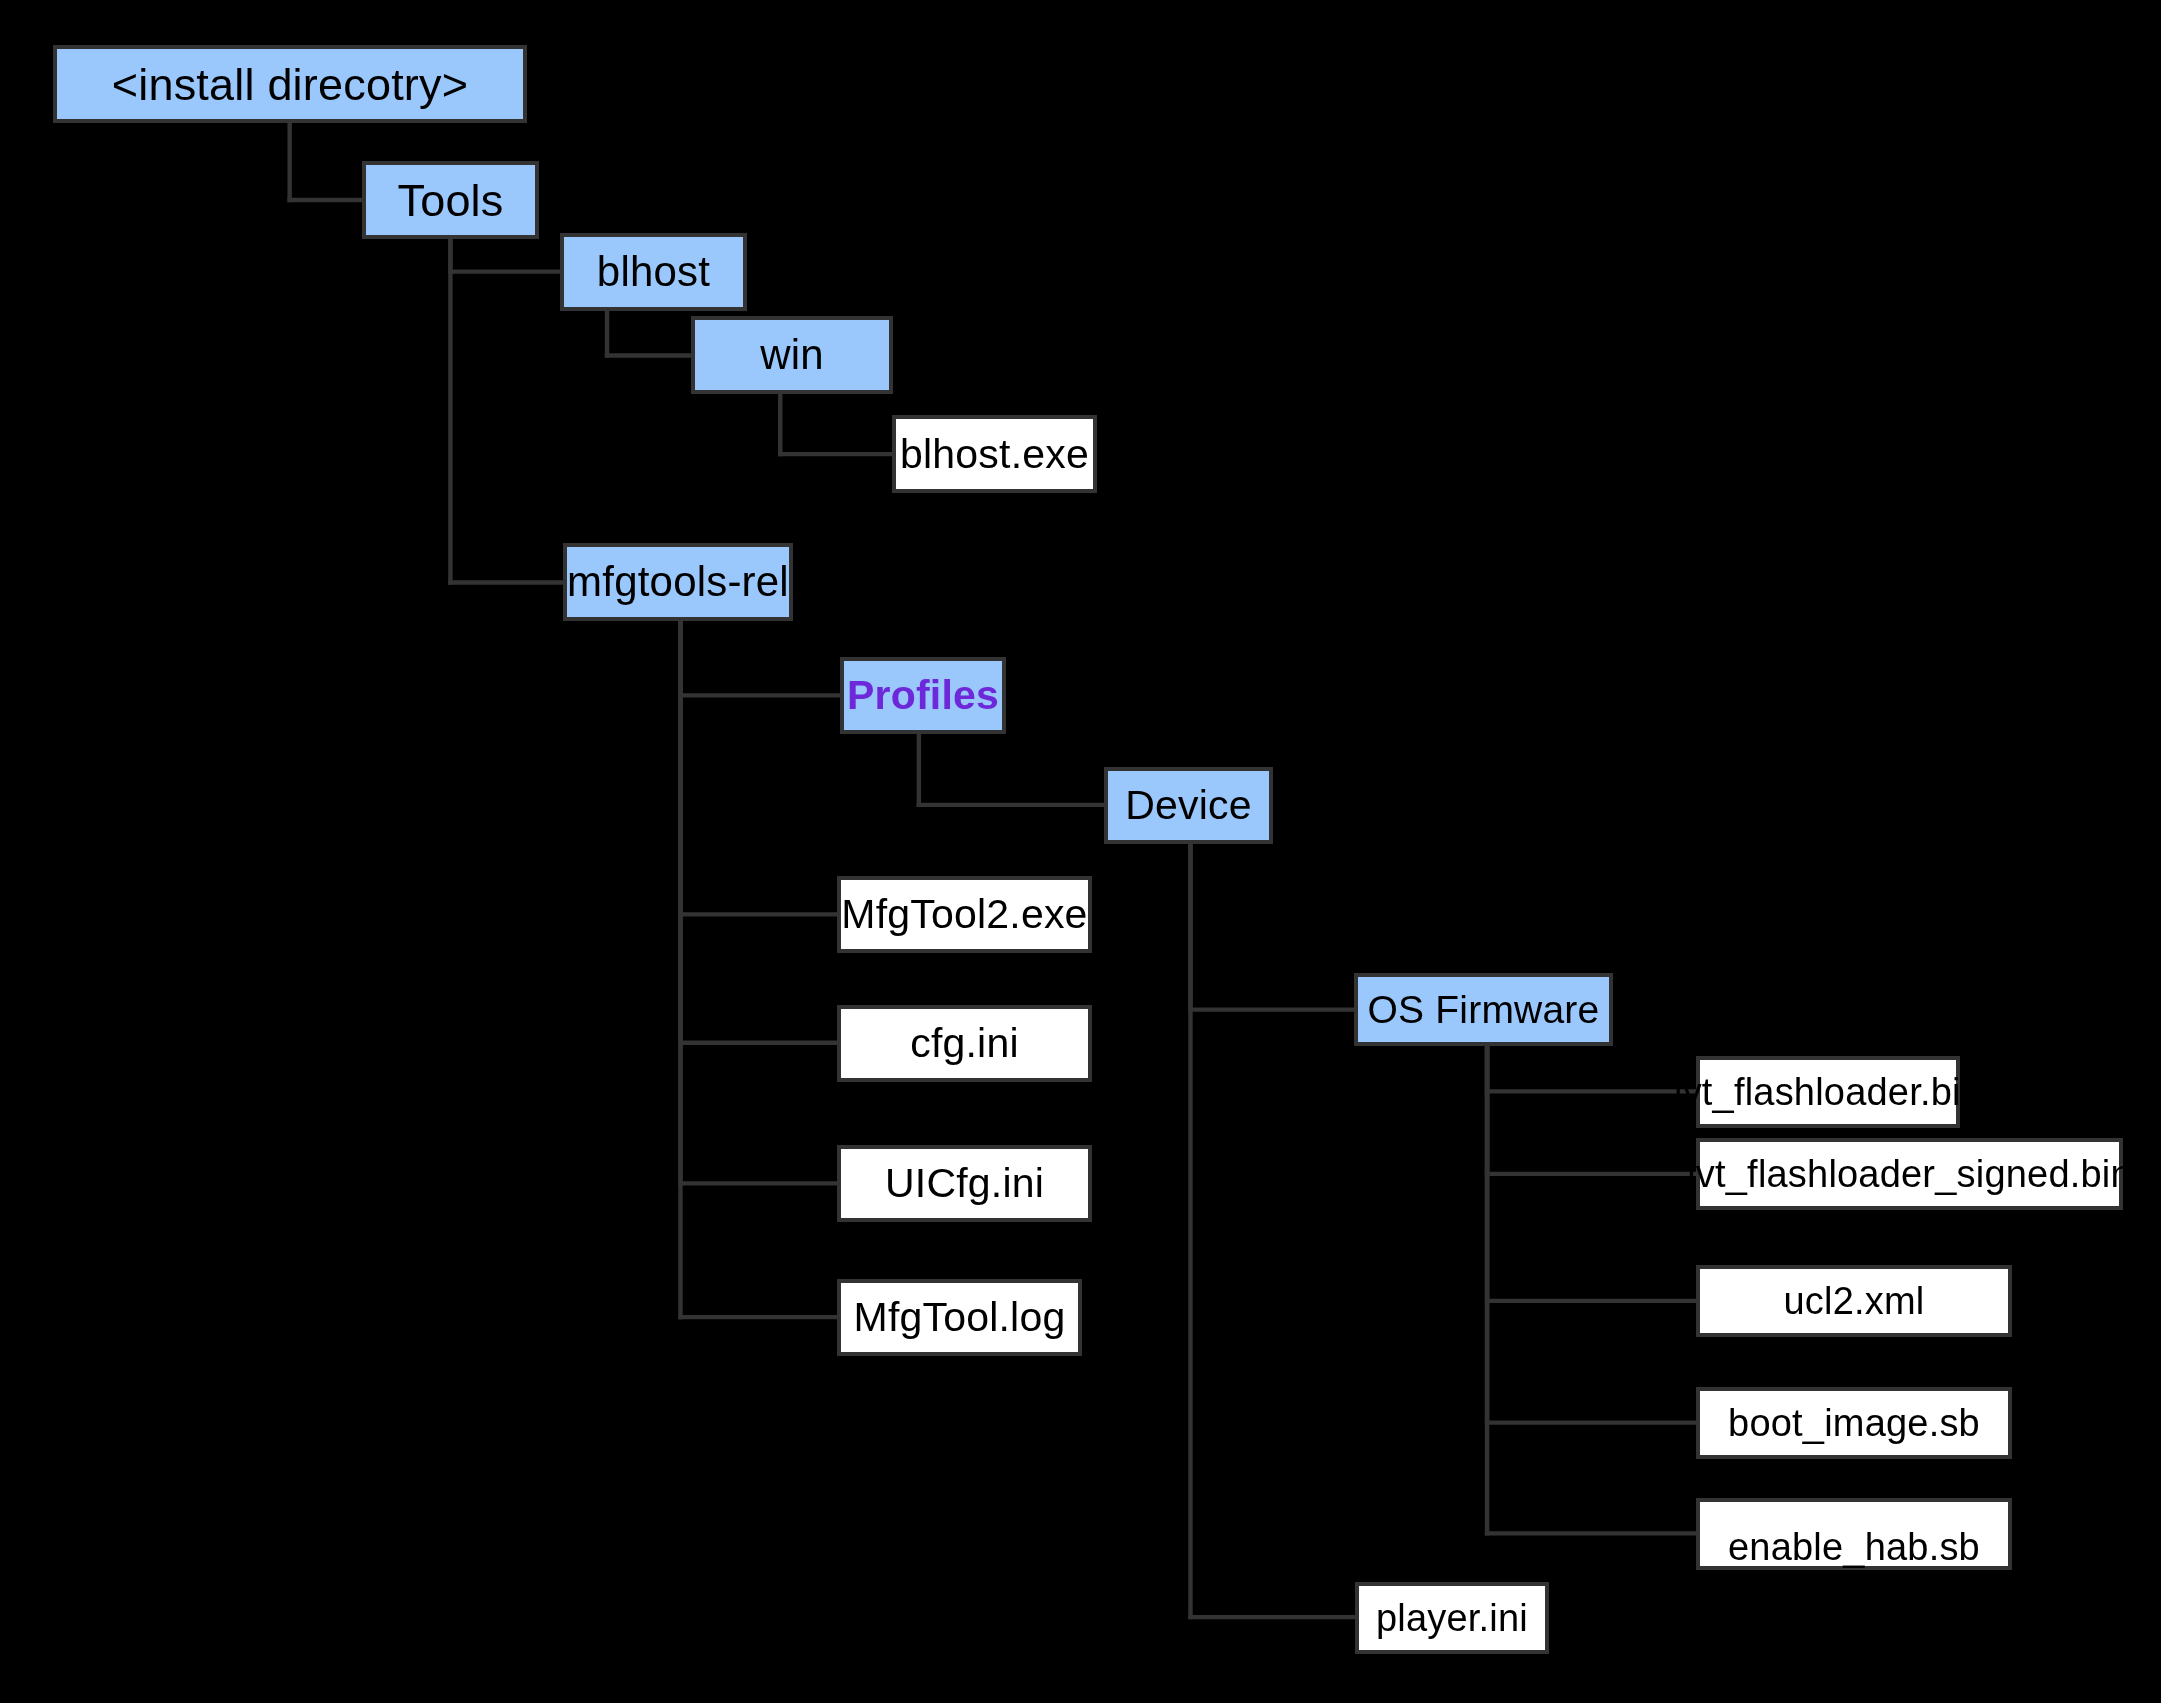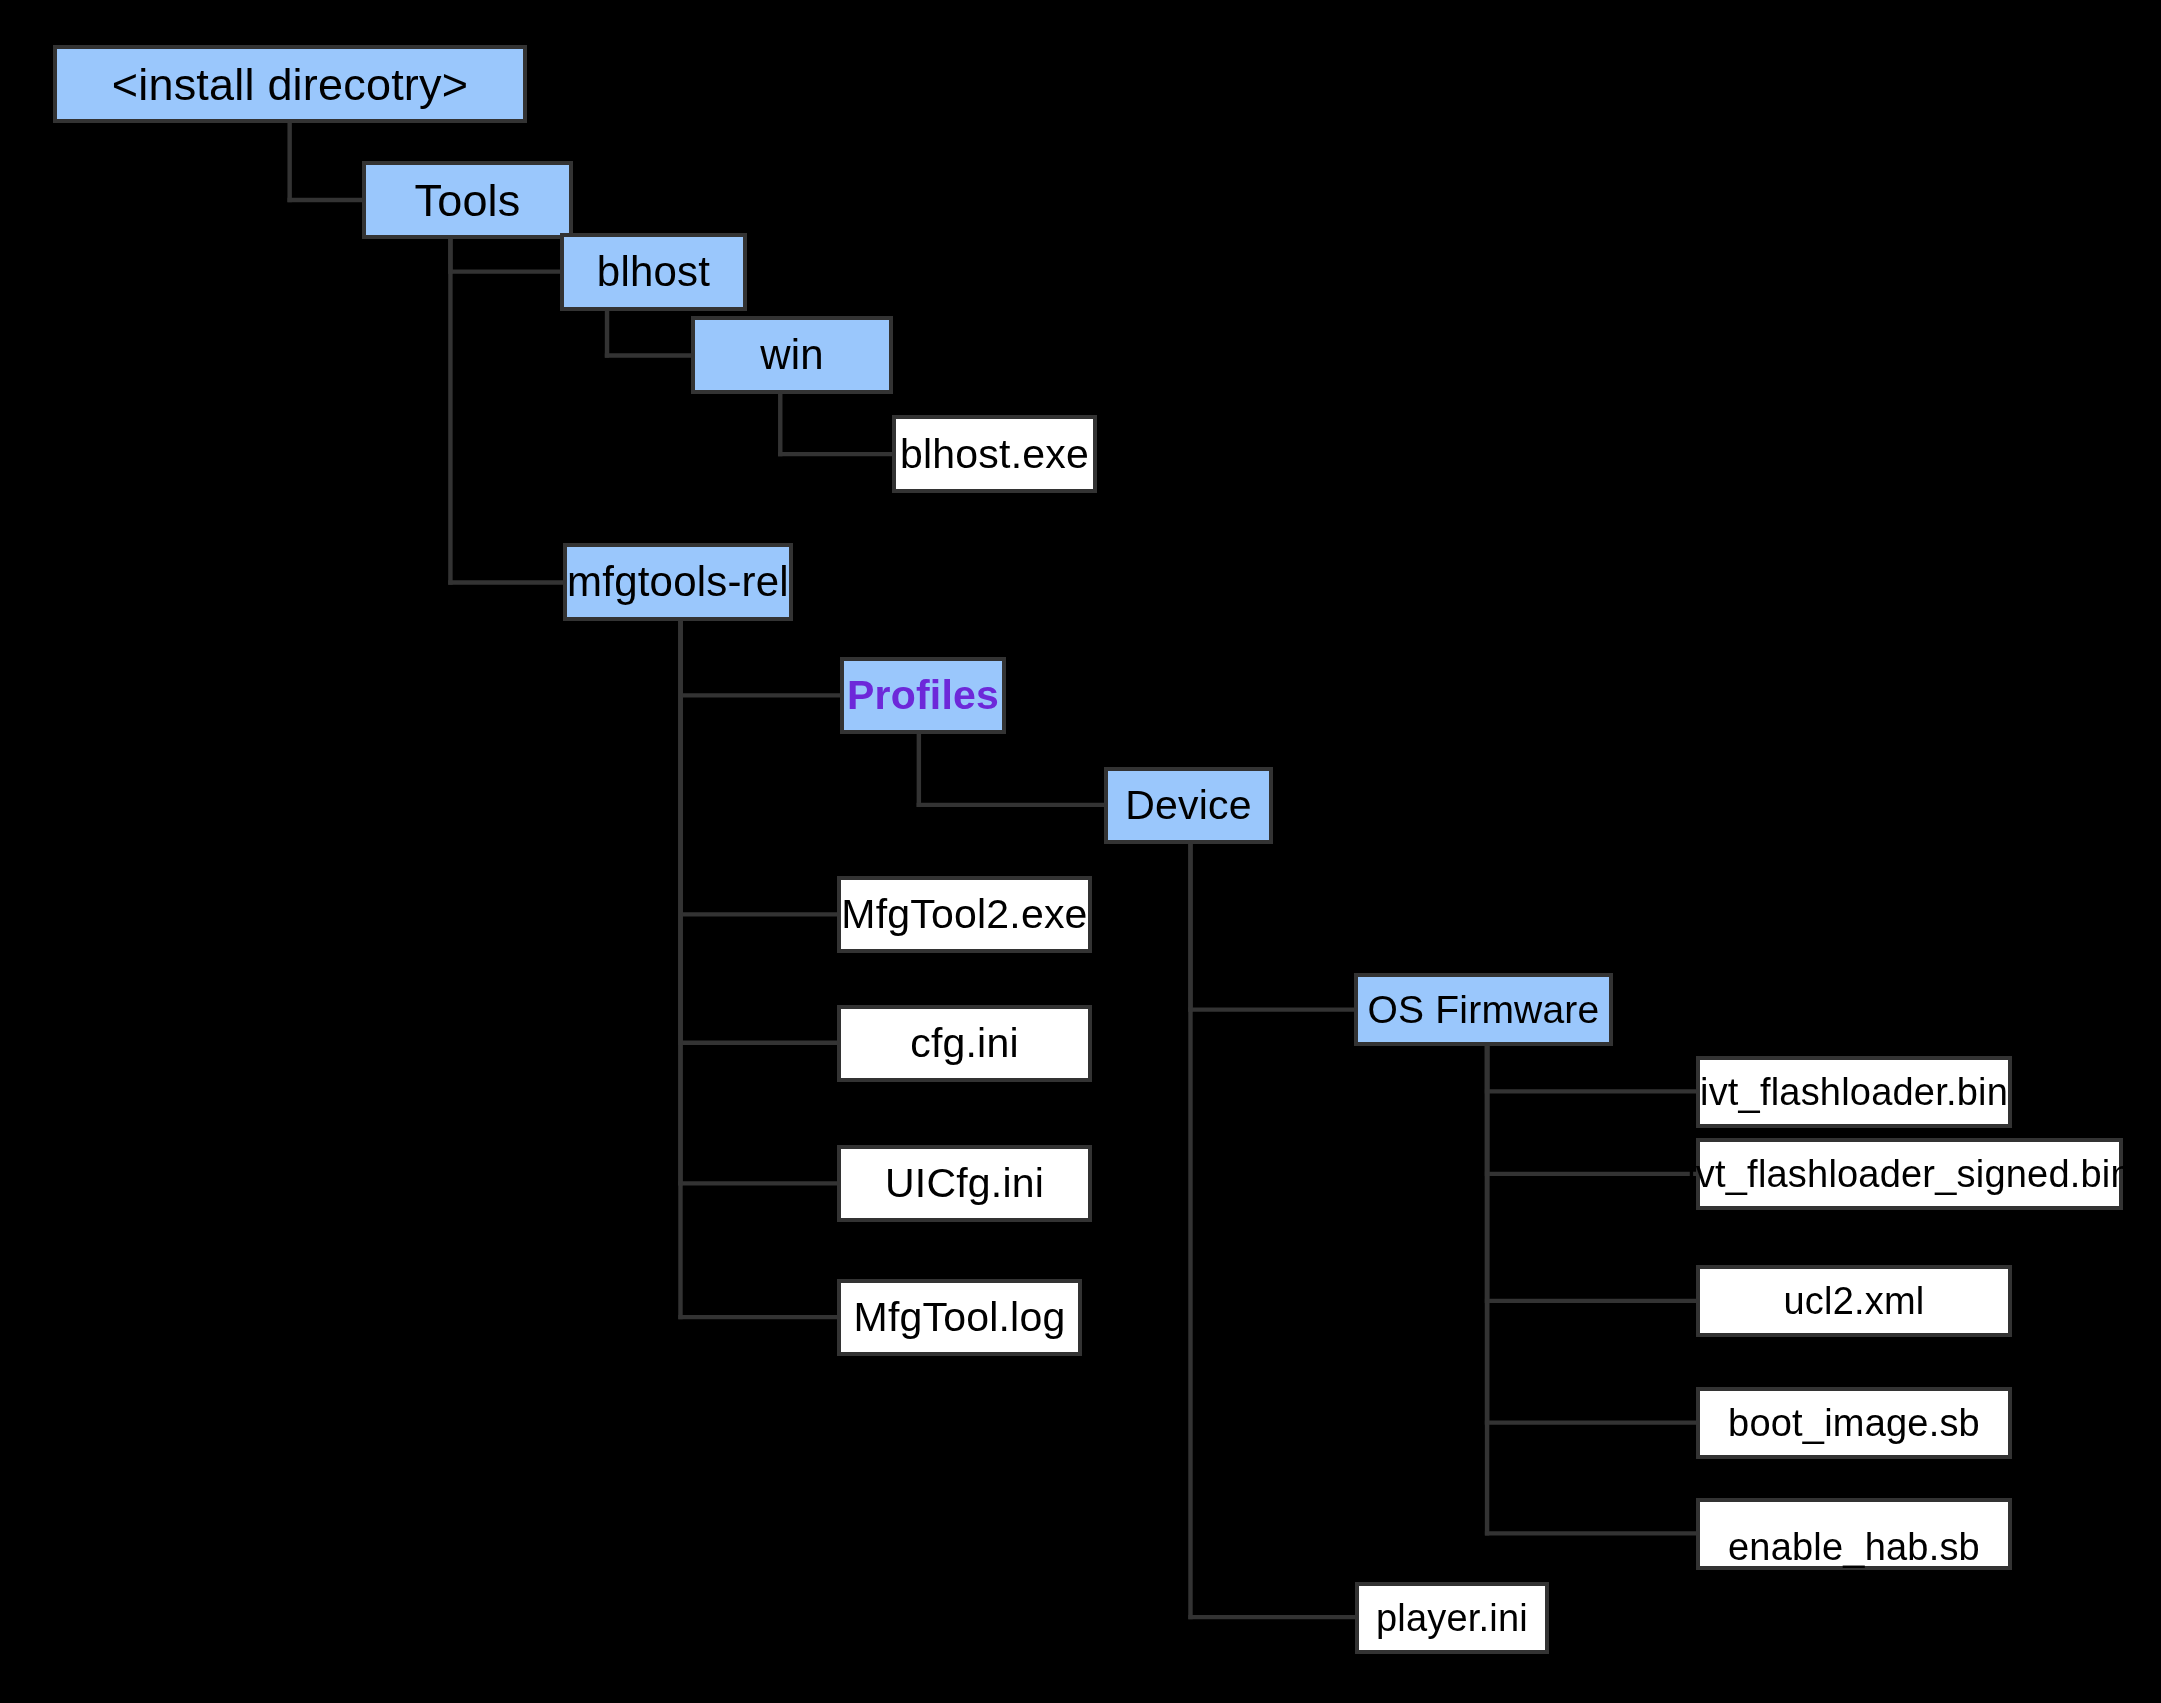--- a/index.html
+++ b/index.html
@@ -106,21 +106,21 @@
       <line x1="491" y1="460" x2="491" y2="875.5" stroke="#333333" stroke-width="3.2" stroke-linecap="square"></line>
       <line x1="491" y1="875.5" x2="604" y2="875.5" stroke="#333333" stroke-width="3.2" stroke-linecap="square"></line>
       <g></g>
       <line x1="491" y1="460" x2="491" y2="974.5" stroke="#333333" stroke-width="3.2" stroke-linecap="square"></line>
       <line x1="491" y1="974.5" x2="604" y2="974.5" stroke="#333333" stroke-width="3.2" stroke-linecap="square"></line>
     </svg>
   <div id="nodes-layer">
       <div class="node-box node-folder" style="left: 53px; top: 45px; width: 474px; height: 78px; border-color: rgb(51, 51, 51); background: rgb(154, 199, 252);">
         <span class="node-label" style="font-size: 45px; color: rgb(0, 0, 0);">&lt;install direcotry&gt;</span>
       </div>
-      <div class="node-box node-folder" style="left: 362px; top: 161px; width: 211px; height: 78px; border-color: rgb(51, 51, 51); background: rgb(154, 199, 252);">
+      <div class="node-box node-folder" style="left: 362px; top: 161px; width: 177px; height: 78px; border-color: rgb(51, 51, 51); background: rgb(154, 199, 252);">
         <span class="node-label" style="font-size: 45px; color: rgb(0, 0, 0);">Tools</span>
       </div>
       <div class="node-box node-folder" style="left: 560px; top: 233px; width: 187px; height: 78px; border-color: rgb(51, 51, 51); background: rgb(154, 199, 252);">
         <span class="node-label" style="font-size: 42px; color: rgb(0, 0, 0);">blhost</span>
       </div>
       <div class="node-box node-folder" style="left: 691px; top: 316px; width: 202px; height: 78px; border-color: rgb(51, 51, 51); background: rgb(154, 199, 252);">
         <span class="node-label" style="font-size: 42px; color: rgb(0, 0, 0);">win</span>
       </div>
       <div class="node-box node-file" style="left: 892px; top: 415px; width: 205px; height: 78px; border-color: rgb(51, 51, 51); background: rgb(255, 255, 255);">
         <span class="node-label" style="font-size: 41px; color: rgb(0, 0, 0);">blhost.exe</span>
@@ -130,21 +130,21 @@
       </div>
       <div class="node-box node-folder" style="left: 840px; top: 657px; width: 166px; height: 77px; border-color: rgb(51, 51, 51); background: rgb(154, 199, 252);">
         <span class="node-label" style="font-size: 41px; color: #6d28d9; font-weight: bold;">Profiles</span>
       </div>
       <div class="node-box node-folder" style="left: 1104px; top: 767px; width: 169px; height: 77px; border-color: rgb(51, 51, 51); background: rgb(154, 199, 252);">
         <span class="node-label" style="font-size: 41px; color: rgb(0, 0, 0);">Device</span>
       </div>
       <div class="node-box node-folder" style="left: 1354px; top: 973px; width: 259px; height: 73px; border-color: rgb(51, 51, 51); background: rgb(154, 199, 252);">
         <span class="node-label" style="font-size: 39px; color: rgb(0, 0, 0);">OS Firmware</span>
       </div>
-      <div class="node-box node-file" style="left: 1696px; top: 1056px; width: 316px; height: 72px; border-color: rgb(51, 51, 51); background: rgb(255, 255, 255);">
+      <div class="node-box node-file" style="left: 1696px; top: 1056px; width: 264px; height: 72px; border-color: rgb(51, 51, 51); background: rgb(255, 255, 255);">
         <span class="node-label" style="font-size: 38px; color: rgb(0, 0, 0);">ivt_flashloader.bin</span>
       </div>
       <div class="node-box node-file" style="left: 1696px; top: 1138px; width: 427px; height: 72px; border-color: rgb(51, 51, 51); background: rgb(255, 255, 255);">
         <span class="node-label" style="font-size: 38px; color: rgb(0, 0, 0);">ivt_flashloader_signed.bin</span>
       </div>
       <div class="node-box node-file" style="left: 1696px; top: 1265px; width: 316px; height: 72px; border-color: rgb(51, 51, 51); background: rgb(255, 255, 255);">
         <span class="node-label" style="font-size: 38px; color: rgb(0, 0, 0);">ucl2.xml</span>
       </div>
       <div class="node-box node-file" style="left: 1696px; top: 1387px; width: 316px; height: 72px; border-color: rgb(51, 51, 51); background: rgb(255, 255, 255);">
         <span class="node-label" style="font-size: 38px; color: rgb(0, 0, 0);">boot_image.sb</span>

